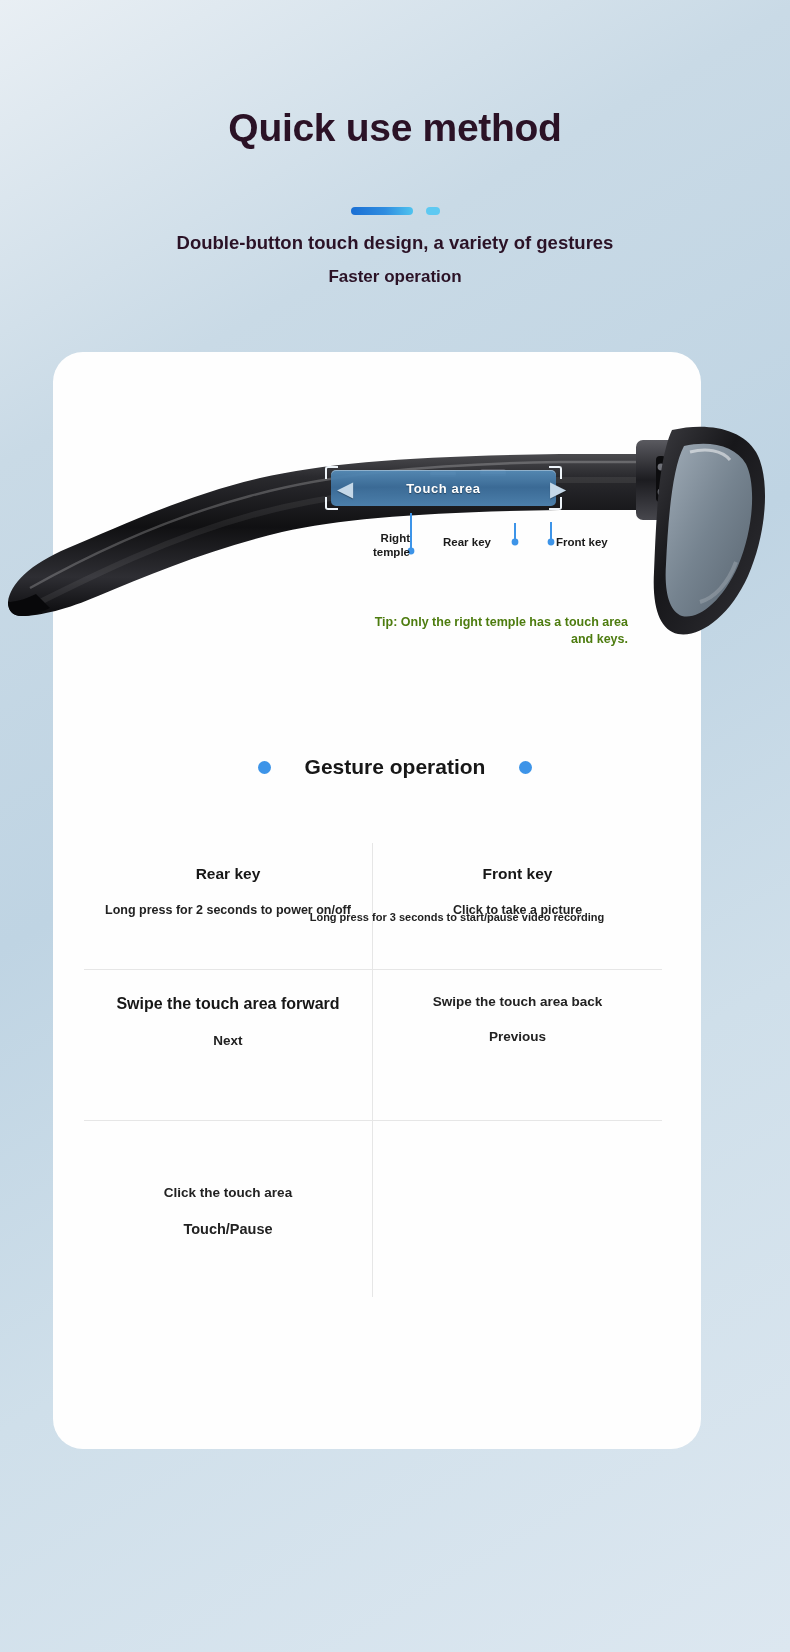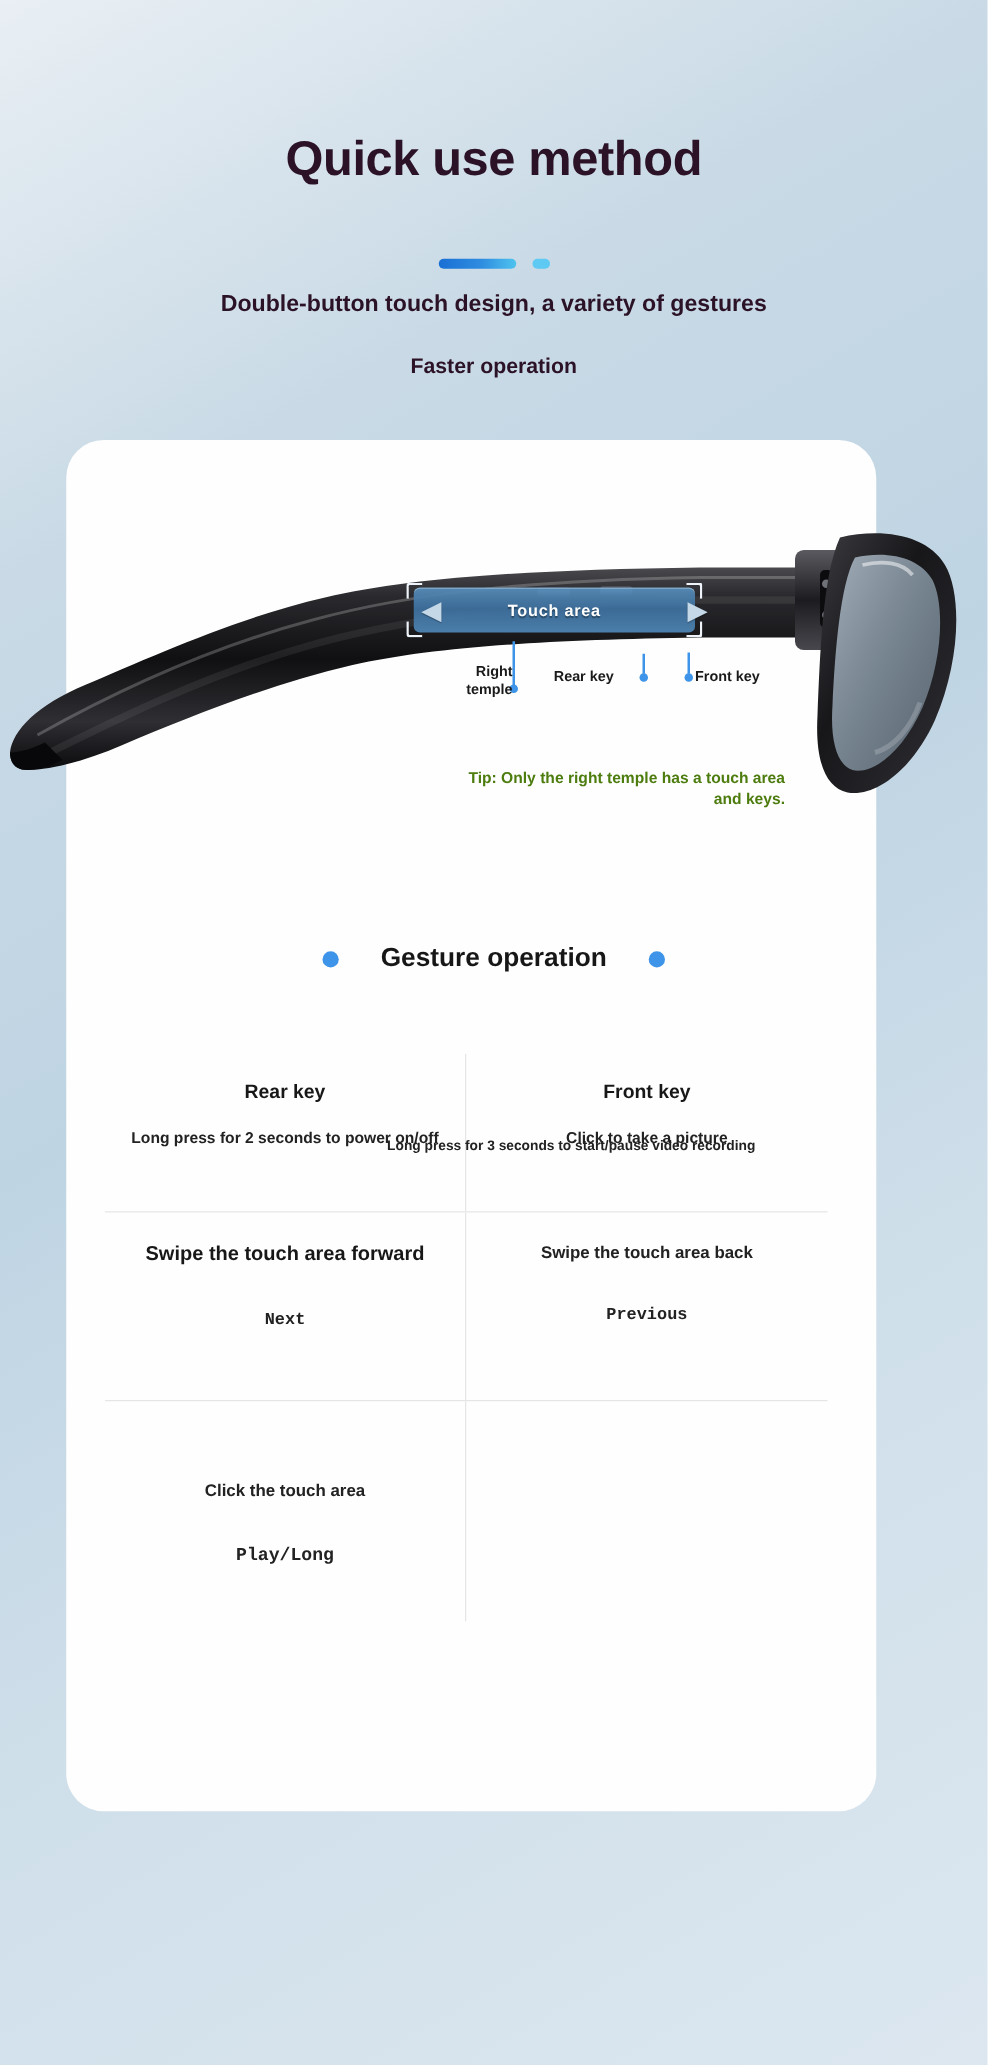--- a/index.html
+++ b/index.html
@@ -49,21 +49,21 @@
     background: #5ec9f2;
   }
 
   .subtitle-1 {
     margin-top: 17px;
     font-size: 18.5px;
     font-weight: bold;
     color: #2b1226;
   }
   .subtitle-2 {
-    margin-top: 29px;
+    margin-top: 13px;
     font-size: 17px;
     font-weight: bold;
     color: #2b1226;
   }
 
   
   .card {
     position: absolute;
     left: 53px;
     top: 352px;
@@ -219,22 +219,21 @@
     font-weight: bold;
     color: #222;
     line-height: 1.55;
   }
   .cell-line.big {
     font-size: 16px;
     color: #171717;
   }
   .cell-line.strong {
     font-size: 13.5px;
-    margin-top: 30px;
-    font-family: Liberation Mono, monospace;
+    margin-top: 14px;
   }
   .cell-spacer { height: 40px; }
 
   
   .wide-line {
     position: absolute;
     left: -206px;
     top: 68px;
     width: 580px;
     text-align: center;
@@ -387,21 +386,21 @@
     <div class="grid-cell r2-cell">
       <div class="cell-line" style="font-size:13.5px;">Swipe the touch area back</div>
       <div class="cell-line strong">Previous</div>
     </div>
   </div>
 
   <div class="grid-row last">
     <div class="grid-cell left-cell r3-cell">
       <div class="cell-spacer"></div>
       <div class="cell-line" style="font-size:13.5px;">Click the touch area</div>
-      <div class="cell-line strong" style="font-size:14.5px;">Play/Long</div>
+      <div class="cell-line strong" style="font-size:14.5px;">Touch/Pause</div>
     </div>
     <div class="grid-cell r3-cell">
       <div class="cell-spacer"></div>
       <div class="cell-line"></div>
     </div>
   </div>
 
 </div>
 
 </body></html>

